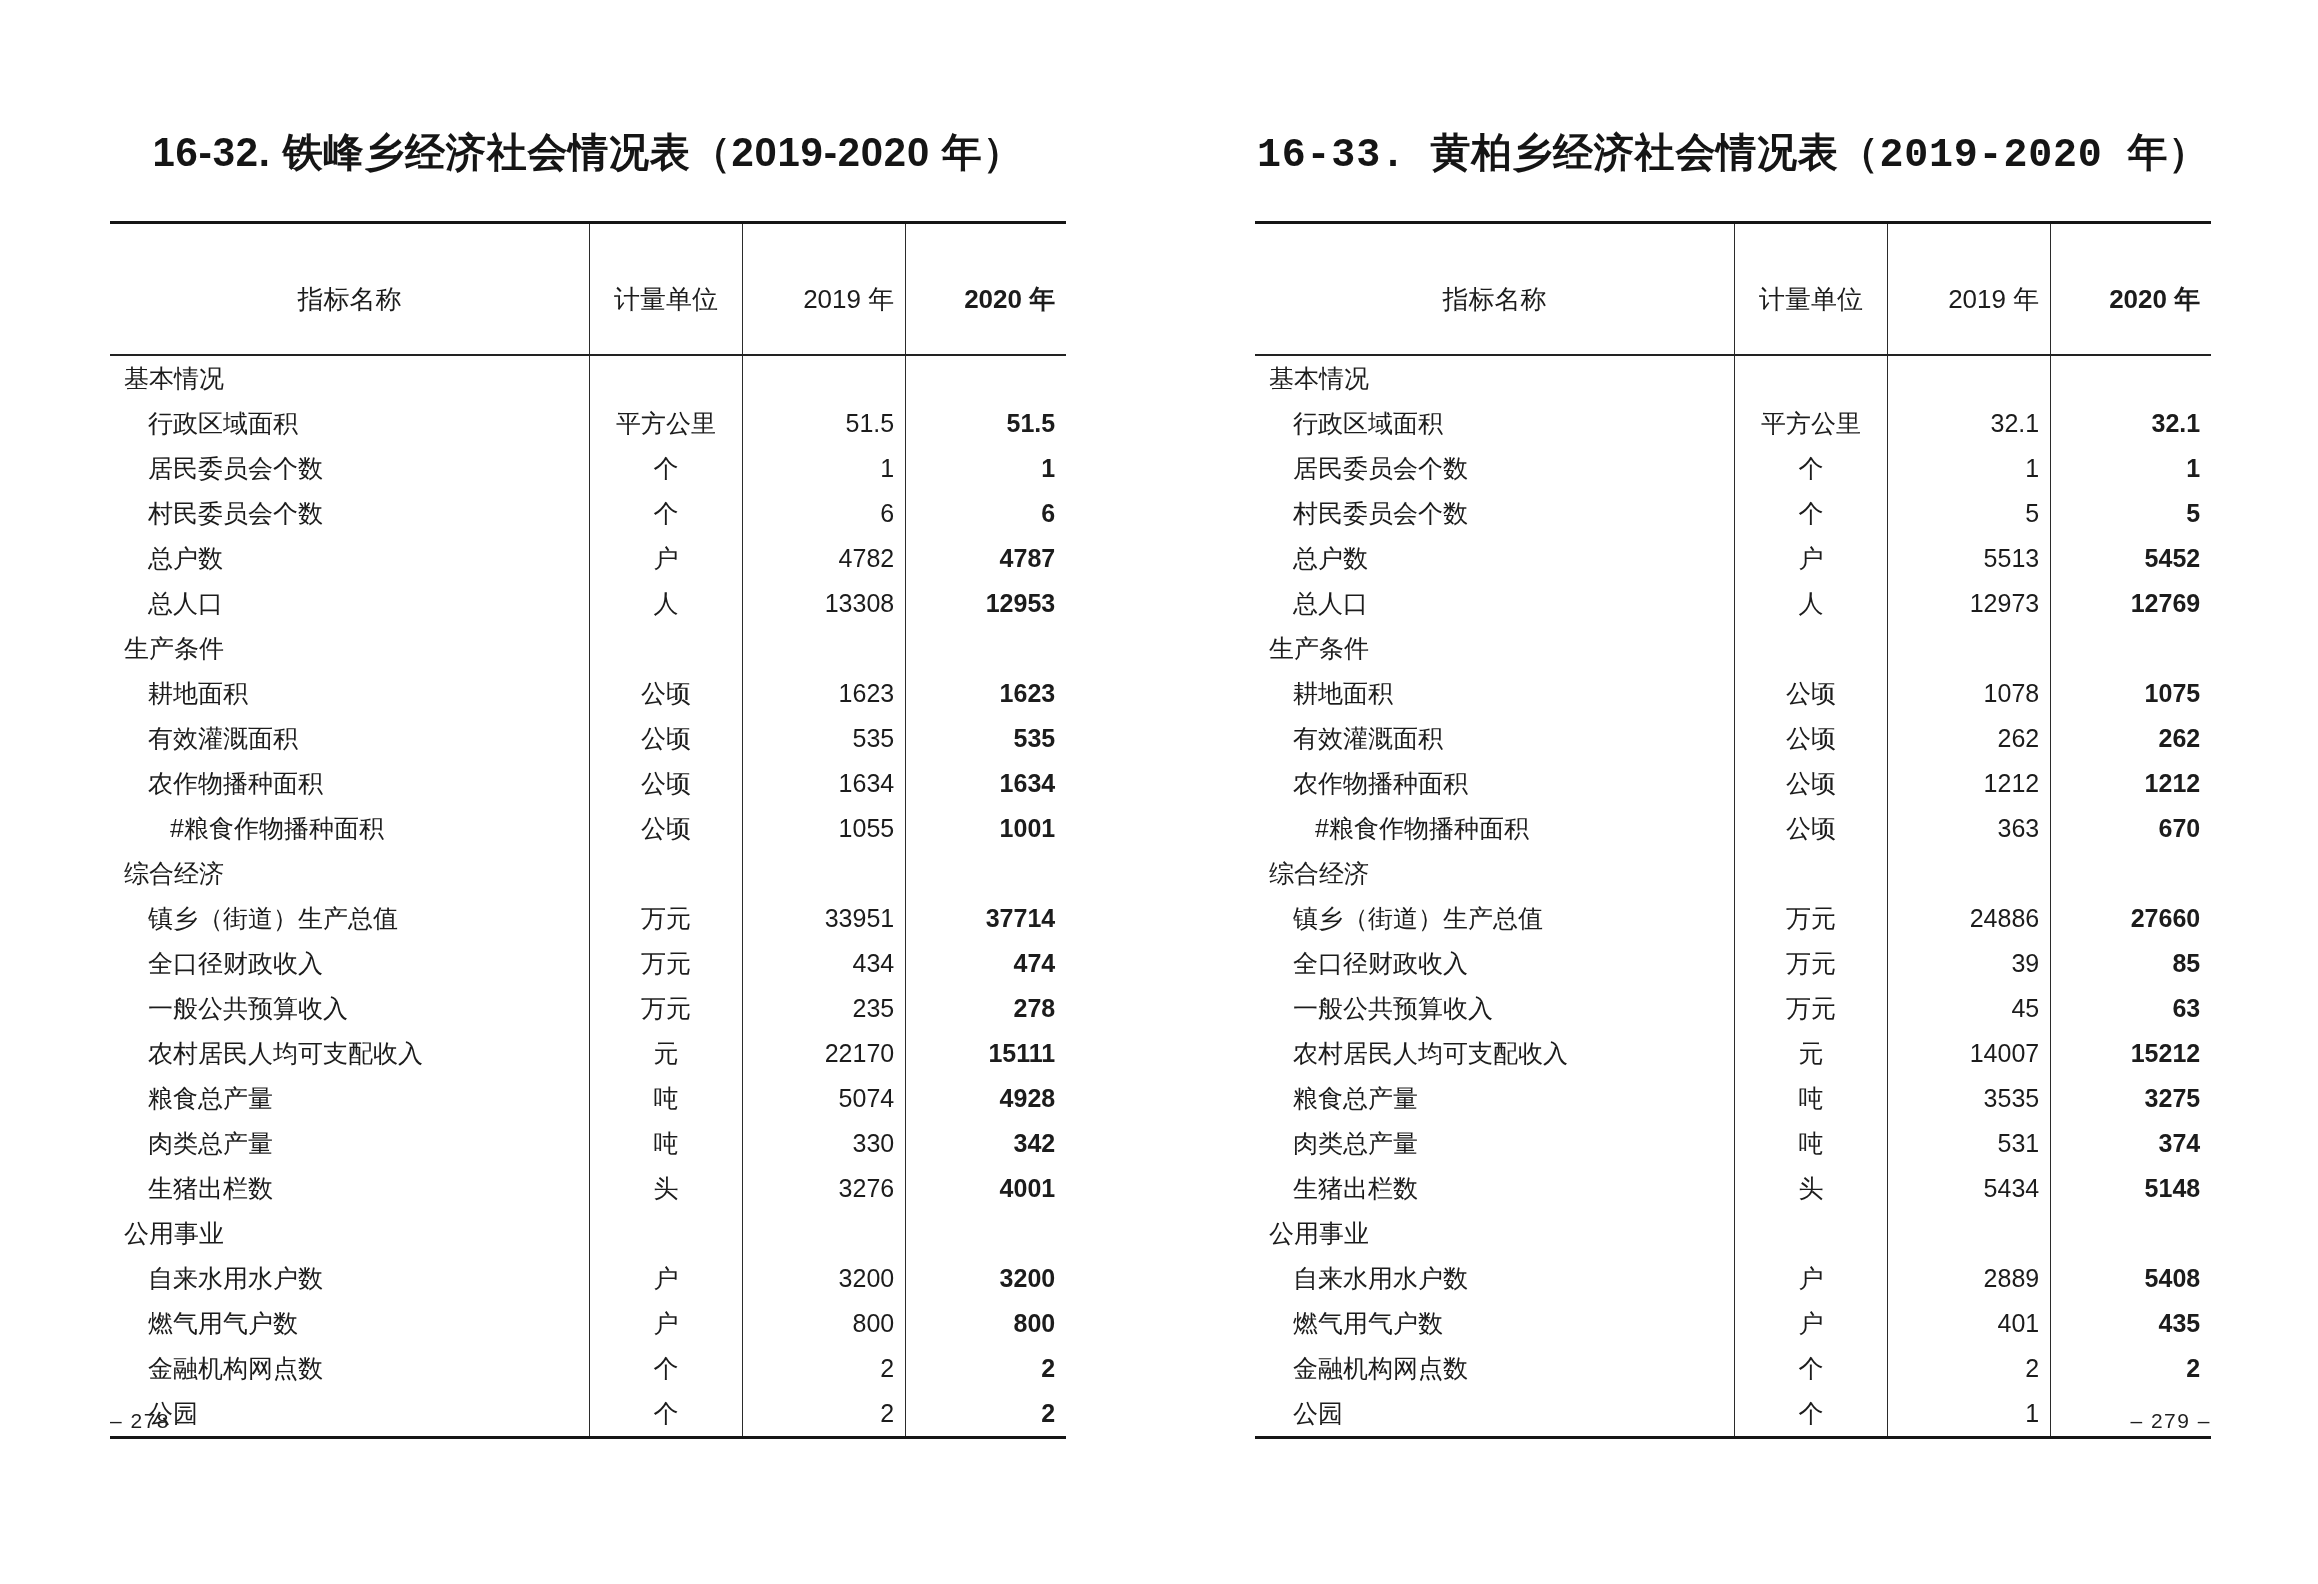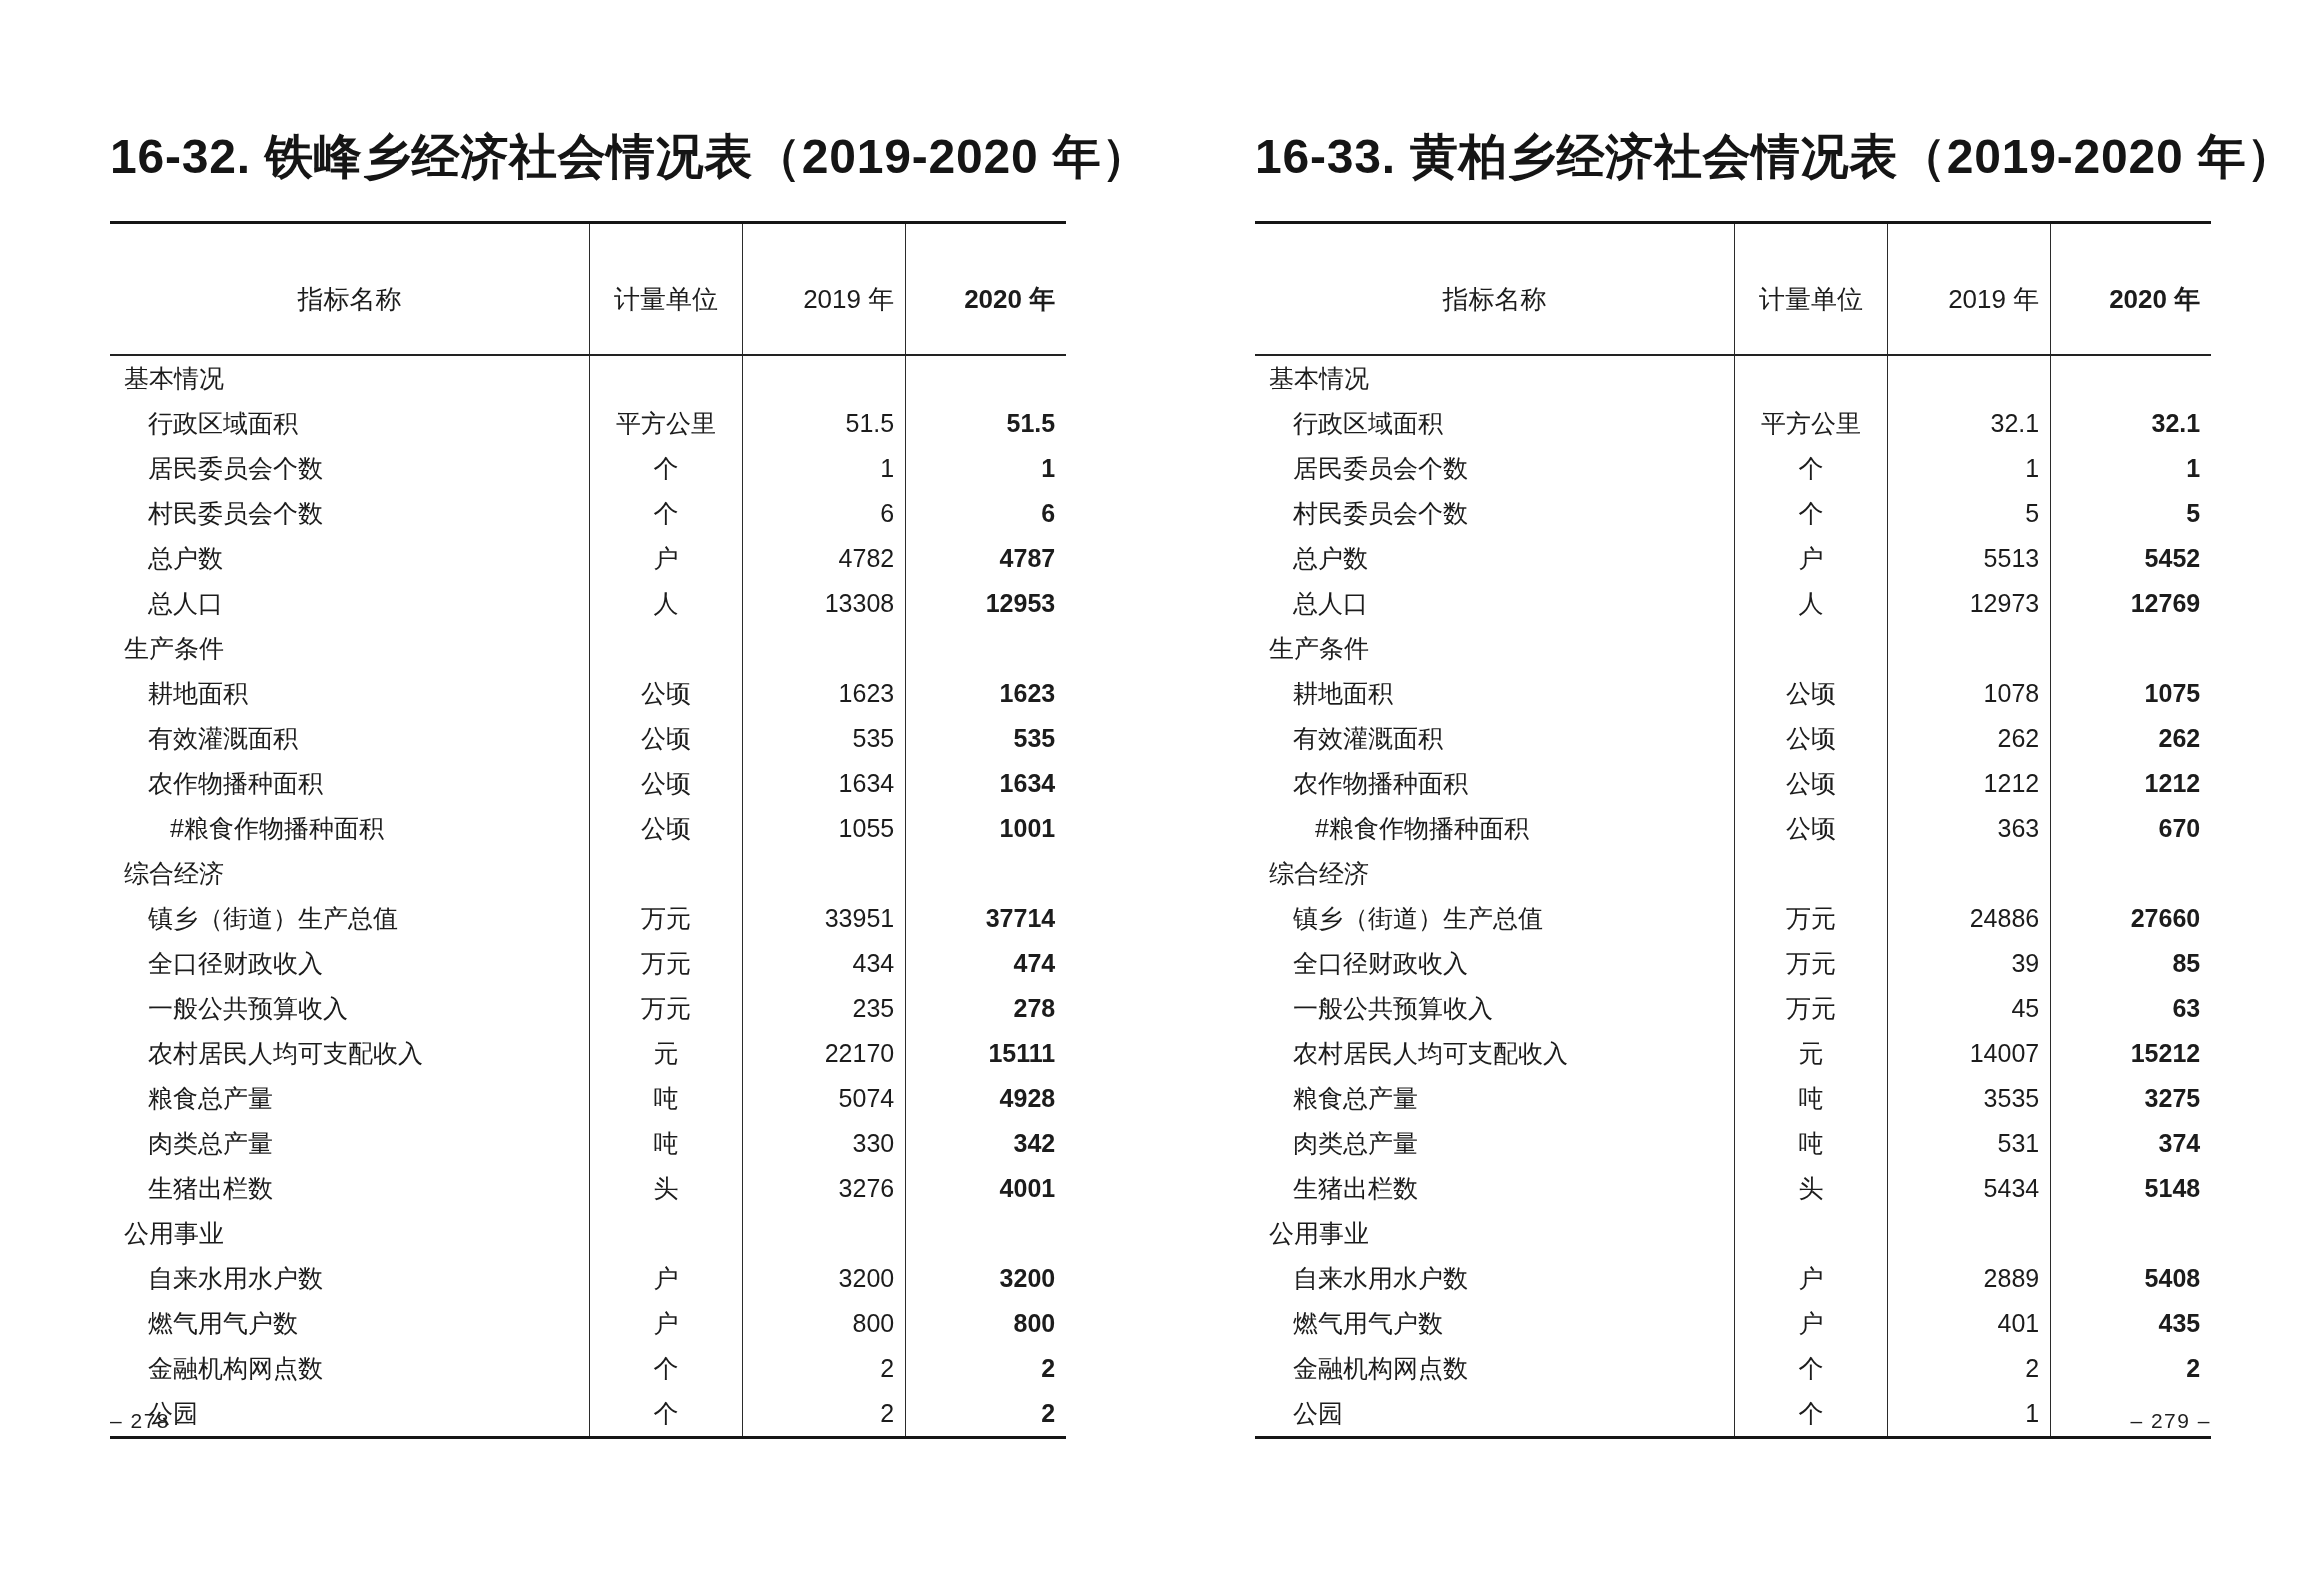--- a/index.html
+++ b/index.html
@@ -13,28 +13,28 @@
   }
   .page-half { position: absolute; top: 0; height: 1584px; width: 1159px; }
   .half-left  { left: 0; }
   .half-right { left: 1159px; }
 
   .doc-title {
     position: absolute;
     top: 125px;
     width: 956px;
     text-align: center;
-    font-size: 48px;
+    font-size: 40px;
     font-weight: 700;
     letter-spacing: 0.8px;
     color: #151515;
     white-space: nowrap;
   }
   .title-left  { left: 110px;  }
-  .title-right { left: 1255px; }
+  .title-right { left: 1255px; font-family: Liberation Mono, monospace; }
 
   .stat-table {
     position: absolute;
     top: 221px;
     width: 956px;
     border-top: 3.8px solid #161616;
   }
   .table-left  { left: 110px;  }
   .table-right { left: 1255px; }
 

